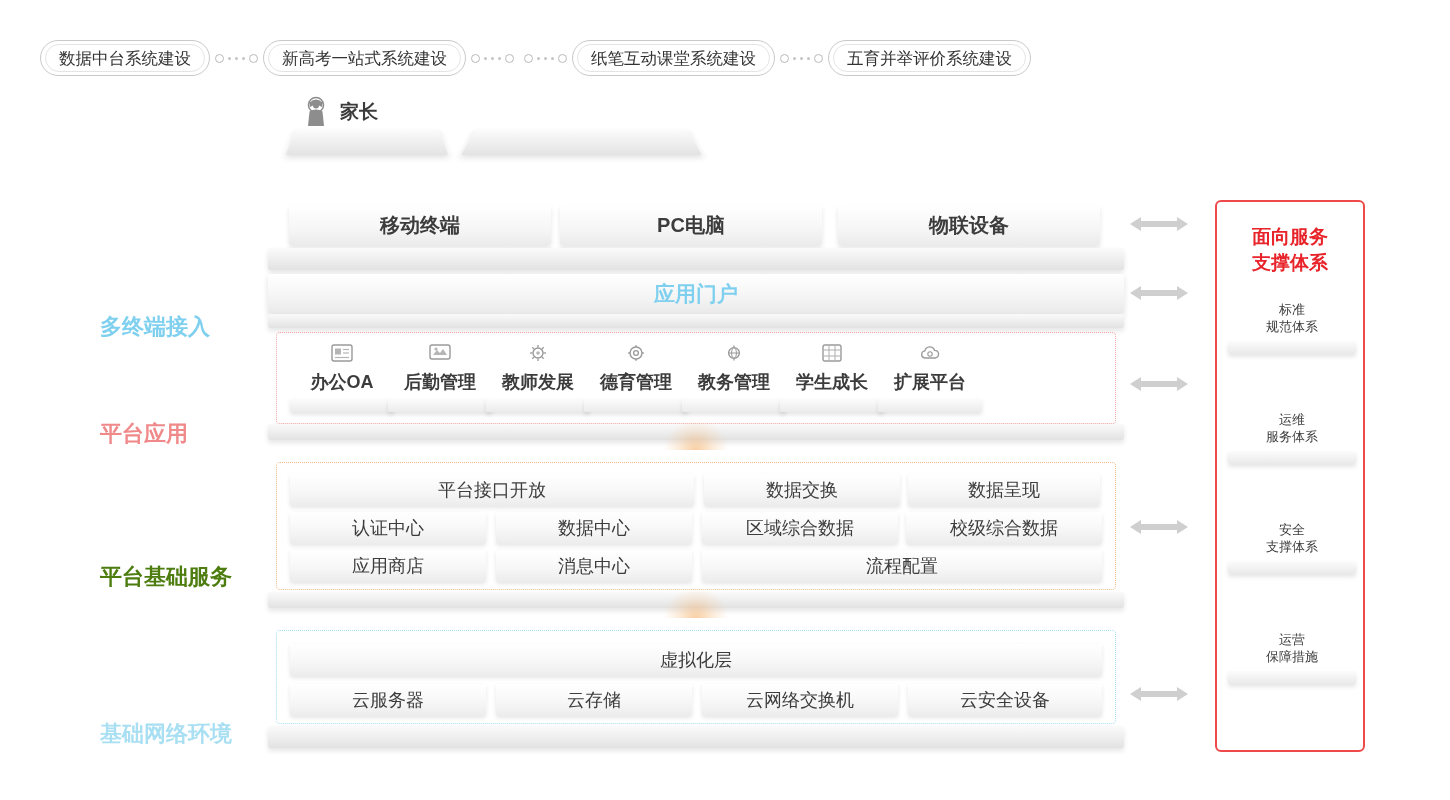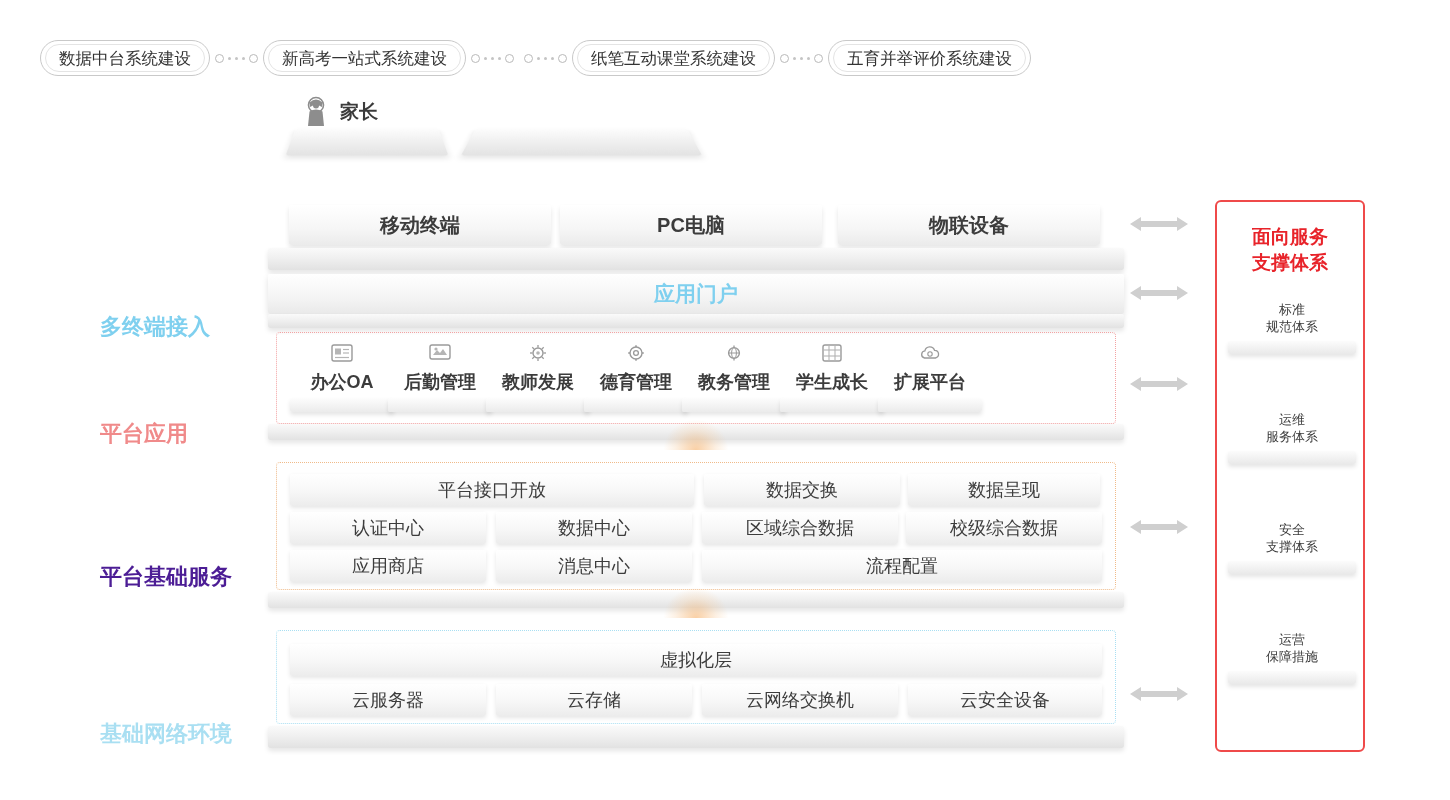--- a/index.html
+++ b/index.html
@@ -337,21 +337,21 @@
 
 
   <div class="persona" style="width:290px;">
     <div class="slab" style="width:225px;"></div>
   </div>
 
 </div>
 
 <div class="layer-label" style="top:268px; color:#7fd0ef;">多终端接入</div>
 <div class="layer-label" style="top:375px; color:#f08a8a;">平台应用</div>
-<div class="layer-label" style="top:518px; color:#4c1d95;">平台基础服务</div>
+<div class="layer-label" style="top:518px; color:#4d7c0f;">平台基础服务</div>
 <div class="layer-label" style="top:675px; color:#a9dff2;">基础网络环境</div>
 
 <div class="stack" style="top:0;">
 
   <div class="band">
     <div class="term-box" style="left:21px; top:205px; width:262px;">移动终端</div>
     <div class="term-box" style="left:292px; top:205px; width:262px;">PC电脑</div>
     <div class="term-box" style="left:570px; top:205px; width:262px;">物联设备</div>
     <div class="tier" style="top:248px;"></div>
   </div>

